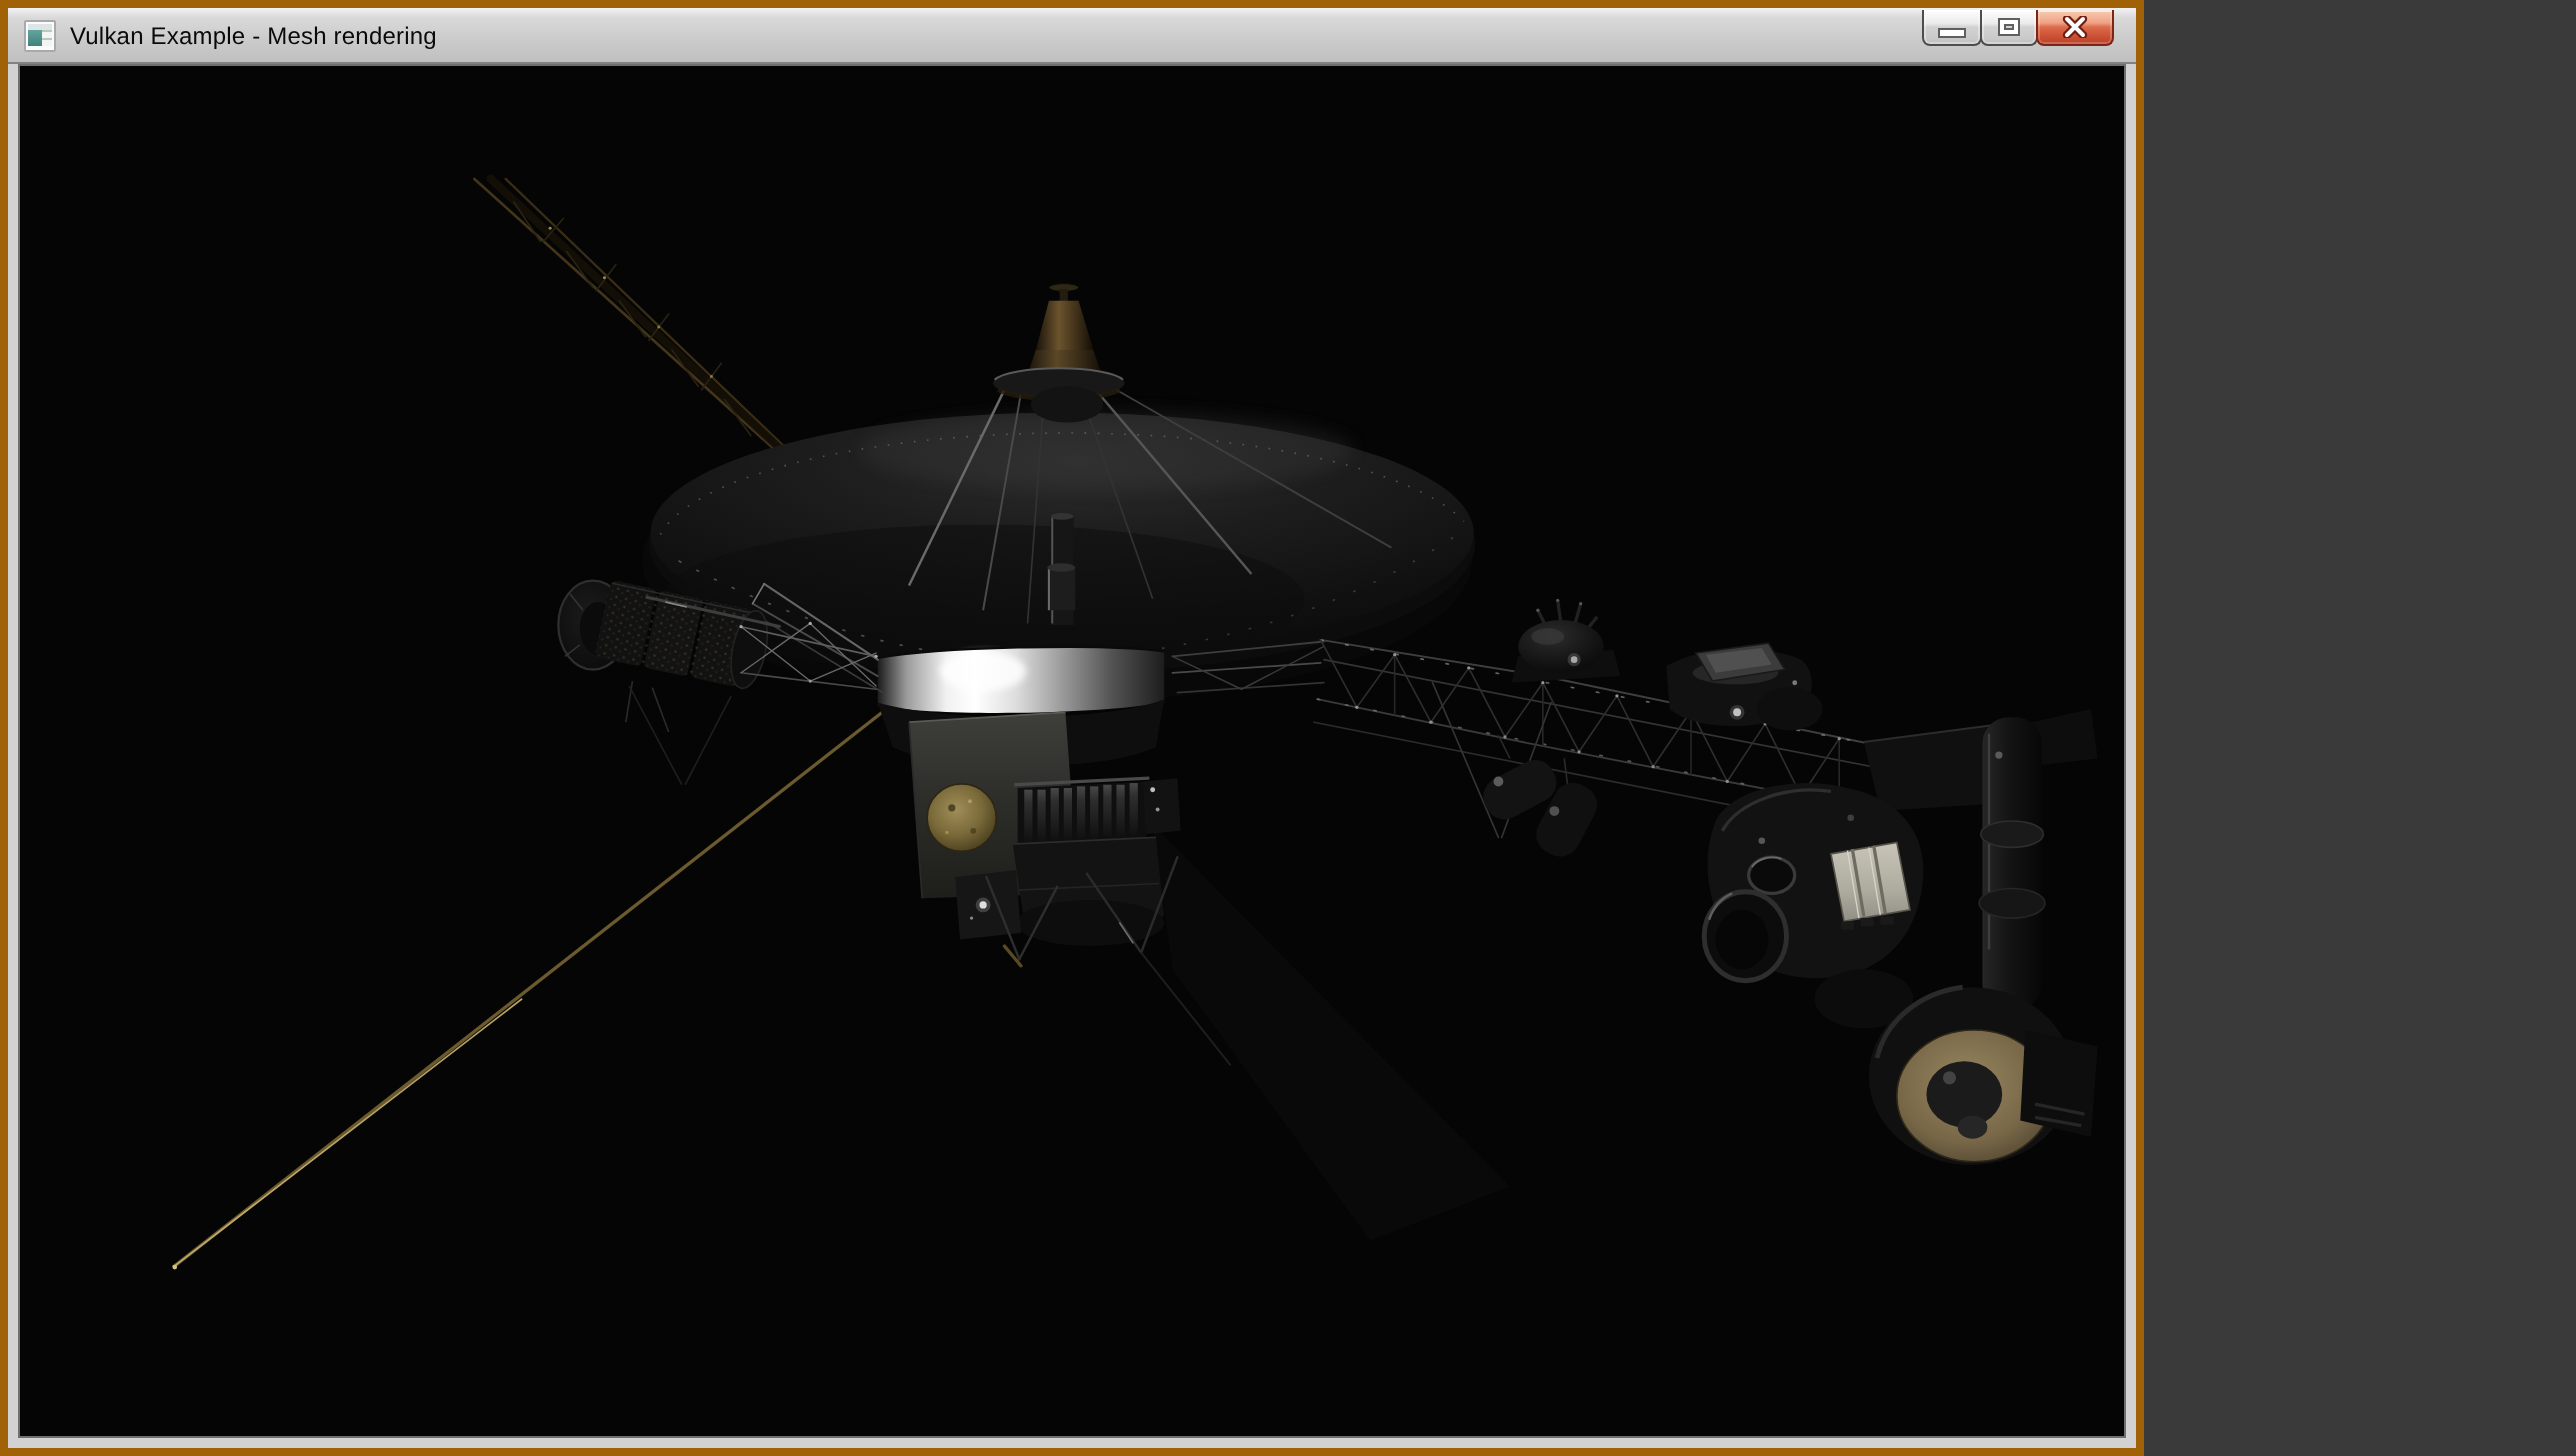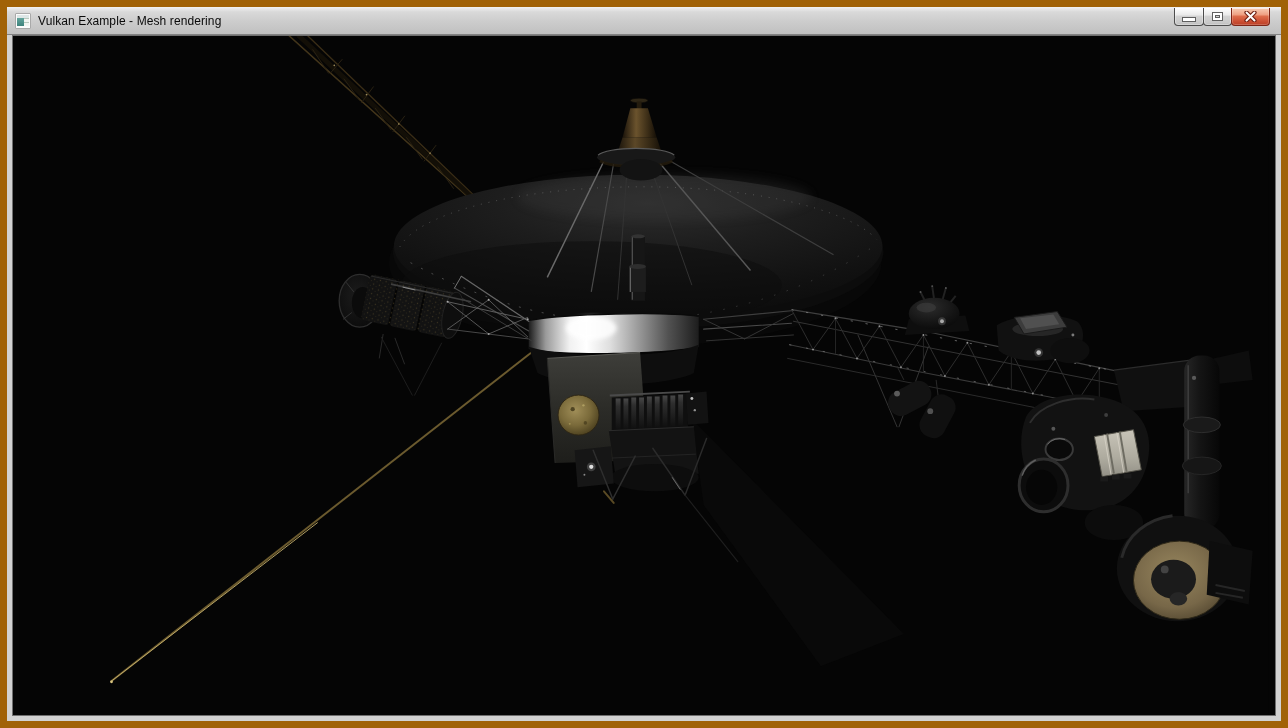--- a/index.html
+++ b/index.html
@@ -1,19 +1,19 @@
 <!DOCTYPE html>
 <html style="--boom-gold: #6b5a2e; --boom-gold-bright: #c9b36f; --record-gold: #8a7844; --iris-tan: #8d7c55; --feed-bronze: #5a4628; --panel-light: #c0bcb0; --metal-highlight: #ffffff;"><head>
 <meta charset="utf-8">
 <style>
   html,body{margin:0;padding:0;background:#3a3a3a;}
   *{box-sizing:border-box;}
   .window{
-    position:relative;width:1288px;height:728px;
-    background:#d2d2d2;border:7px solid #a16207;
+    position:relative;width:1072px;height:728px;
+    background:#d2d2d2;border:4px solid #a16207;
     font-family:"Liberation Sans", sans-serif;
     overflow:hidden;
   }
   
   .titlebar{
     position:absolute;top:0;left:0;right:0;height:28px;
     background:linear-gradient(180deg,#f3f3f3 0%,#d9d9d9 18%,#cccccc 55%,#c0c0c0 100%);
     border-bottom:1px solid #828282;
     display:flex;align-items:center;
   }

